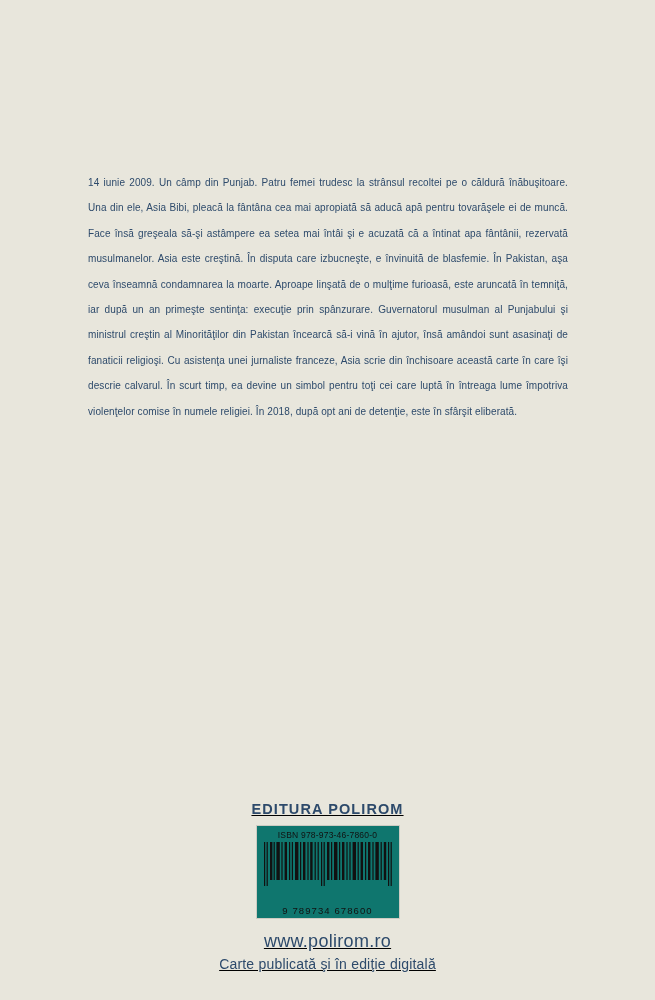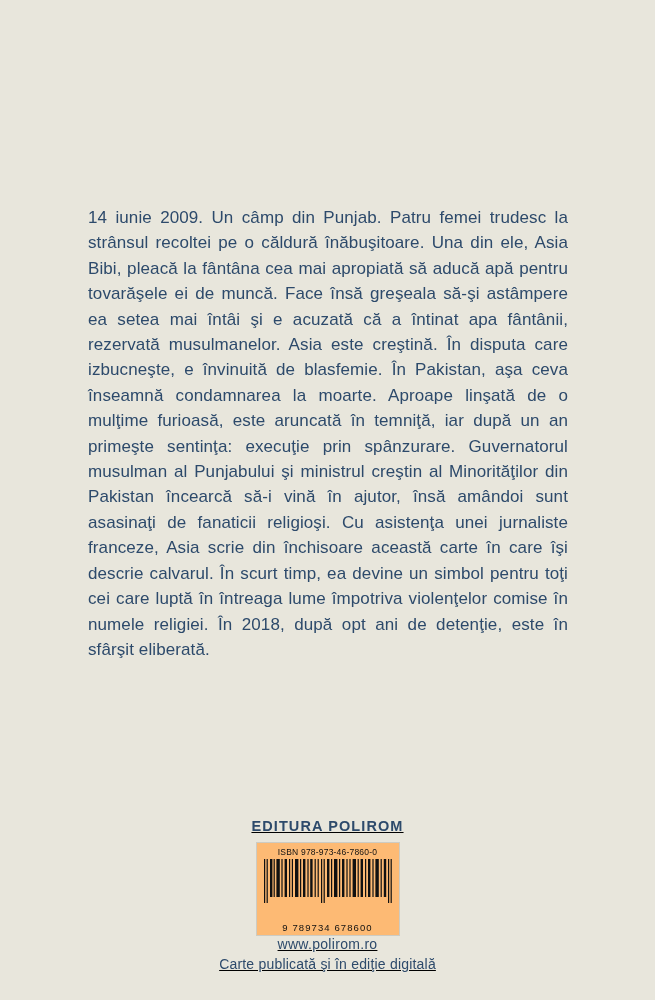--- a/index.html
+++ b/index.html
@@ -16,26 +16,26 @@
     position: relative;
     width: 655px;
     height: 1000px;
     background: #e8e6dc;
     box-sizing: border-box;
     overflow: hidden;
   }
   .blurb {
     position: absolute;
     left: 88px;
-    top: 188px;
+    top: 160px;
     width: 480px;
     text-align: justify;
     text-justify: inter-word;
     color: #2d4a6b;
-    font-size: 17px;
+    font-size: 10px;
     line-height: 25.4px;
     letter-spacing: 0.1px;
     font-family: "Liberation Sans", sans-serif;
   }
   .footer {
     position: absolute;
     left: 0;
     right: 0;
     bottom: 28px;
     text-align: center;
@@ -43,21 +43,21 @@
   }
   .publisher {
     color: #2d4a6b;
     font-size: 14.5px;
     font-weight: bold;
     letter-spacing: 1.1px;
     margin-bottom: 8px;
   }
   .barcode-block {
     display: inline-block;
-    background: #fdba74;
+    background: #0f766e;
     padding: 4px 7px 2px 7px;
     border: 1px solid #cdcbc2;
   }
   .isbn-text {
     font-family: "Liberation Sans", sans-serif;
     font-size: 8.5px;
     color: #111111;
     letter-spacing: 0.2px;
     margin-bottom: 2px;
     text-align: center;
@@ -70,22 +70,23 @@
   }
   .barcode-digits {
     font-family: "Liberation Sans", sans-serif;
     font-size: 9.5px;
     color: #111111;
     letter-spacing: 1.1px;
     text-align: center;
     margin-top: 19px;
   }
   .website {
+    margin-top: 12px;
     color: #2d4a6b;
-    font-size: 14px;
+    font-size: 18px;
     letter-spacing: 0.3px;
   }
   .digital-note {
     margin-top: 4px;
     color: #2d4a6b;
     font-size: 14px;
     letter-spacing: 0.2px;
   }
 </style>
 </head>

